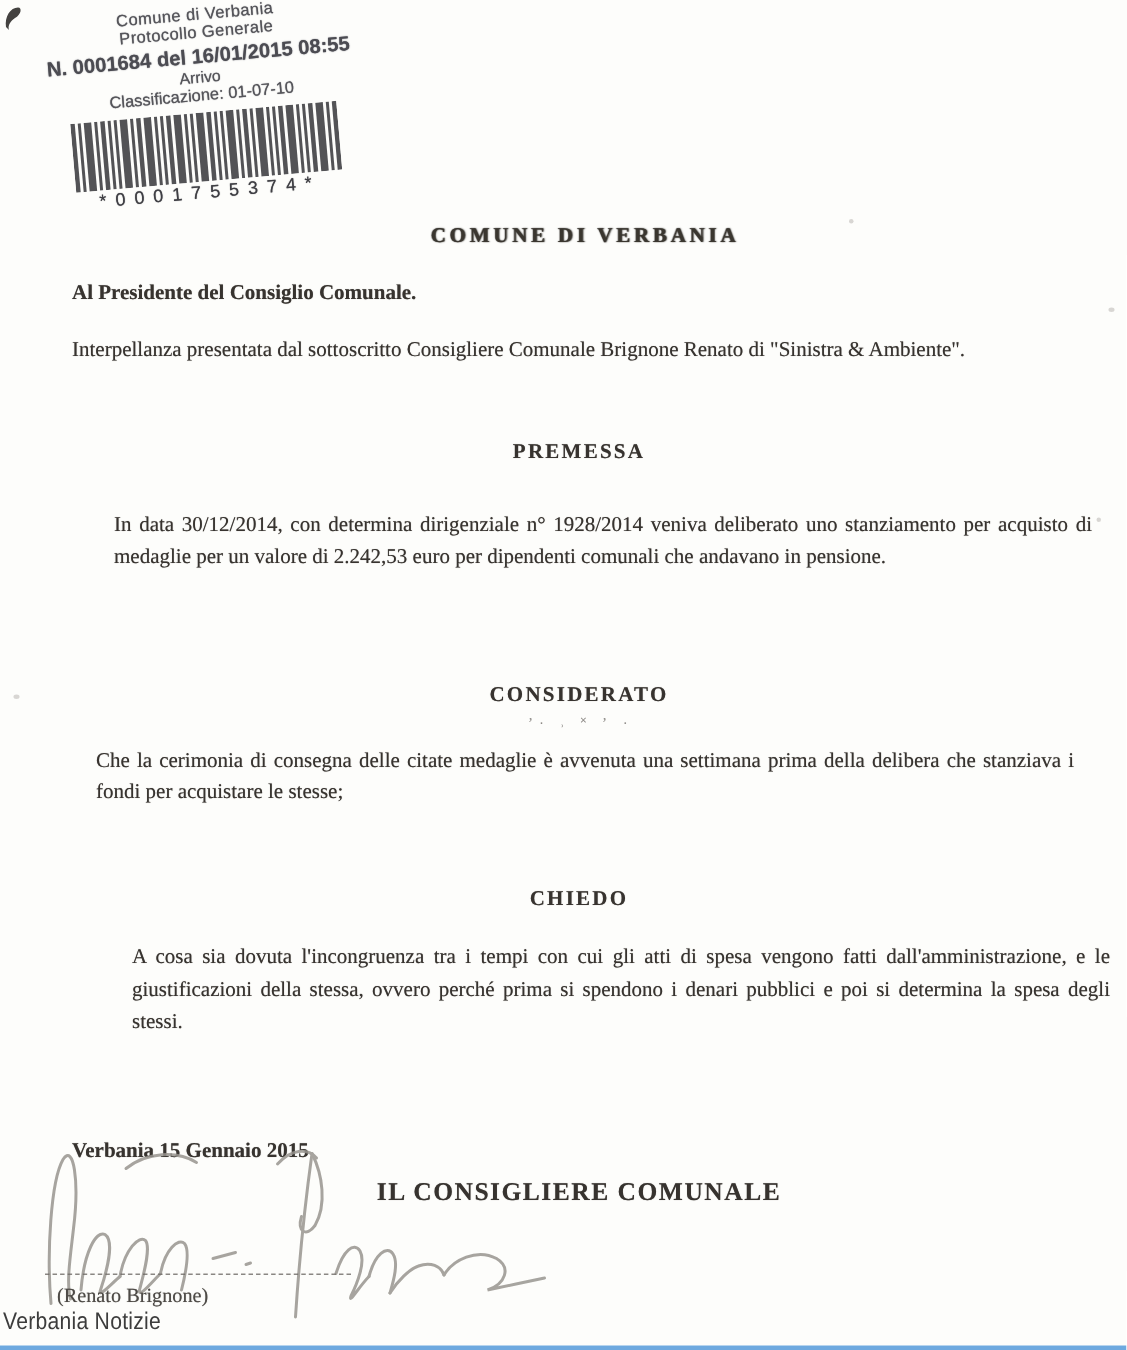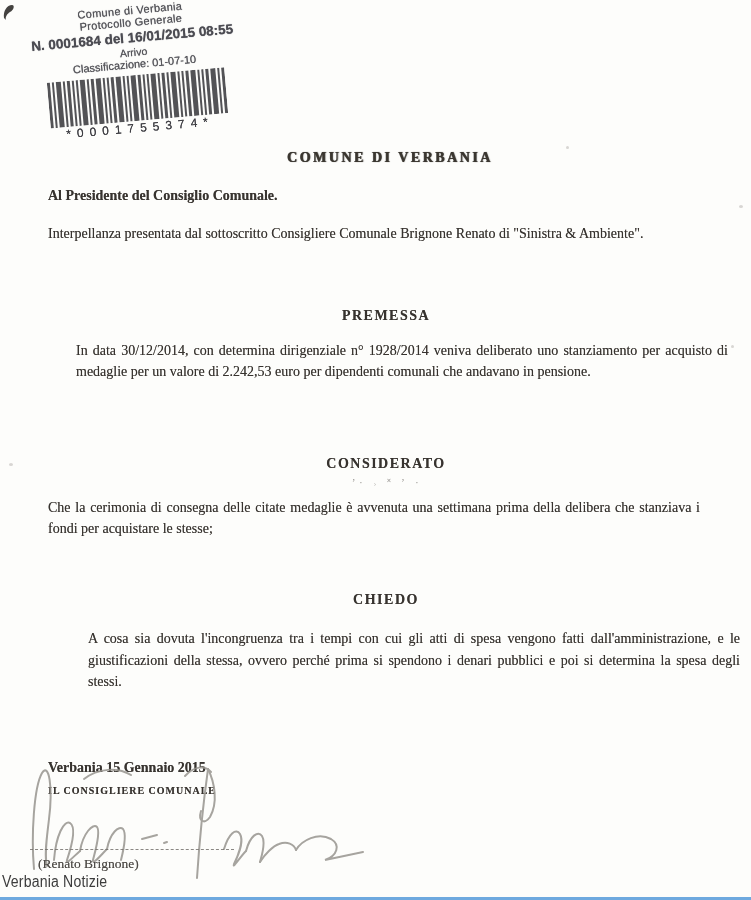--- a/index.html
+++ b/index.html
@@ -31,31 +31,31 @@
   .title{position:absolute;left:60px;top:150px;width:660px;text-align:center;
          font-size:14px;font-weight:bold;letter-spacing:2.5px;color:#3a362f;
          text-shadow:.6px .3px .9px rgba(45,42,38,.85), -.4px 0 .6px rgba(45,42,38,.6);
          filter:blur(.25px);}
   .recipient{position:absolute;left:48px;top:188px;font-size:14px;font-weight:bold;}
   .para{position:absolute;left:48px;width:652px;font-size:14px;line-height:20.5px;
         text-align:justify;}
   .intro{top:224px;}
   .heading{position:absolute;left:48px;width:676px;text-align:center;
            font-size:14px;font-weight:bold;letter-spacing:1.5px;}
-  .h-premessa{top:308px;}
+  .h-premessa{top:294px;}
   .b-premessa{top:340px;line-height:21px;margin-left:28px;}
   .h-considerato{top:456px;font-family:Liberation Serif, serif;}
   .smudge{position:absolute;left:352px;top:477px;width:120px;font-size:10px;
           color:#8d8a86;letter-spacing:4px;filter:blur(.4px);}
-  .b-considerato{top:497px;line-height:21px;}
+  .b-considerato{top:497px;line-height:21px;margin-left:16px;}
   .h-chiedo{top:592px;}
   .b-chiedo{top:628px;line-height:21.5px;margin-left:40px;}
   .dateline{position:absolute;left:48px;top:760px;font-size:14px;font-weight:bold;}
-  .signer-role{position:absolute;left:48px;top:785px;width:676px;
-               font-size:10px;font-weight:bold;letter-spacing:1px;}
+  .signer-role{position:absolute;left:48px;top:785px;width:676px;text-align:center;
+               font-size:17px;font-weight:bold;letter-spacing:1px;}
 
   
   .signature{position:absolute;left:22px;top:763px;pointer-events:none;}
   .sig-line{position:absolute;left:30px;top:849px;width:204px;height:0;
             border-top:1.6px dashed #6e6a66;opacity:.8;}
   .signer-name{position:absolute;left:38px;top:856px;font-size:13.5px;color:#4d4a46;
                text-shadow:0 0 .5px rgba(70,66,62,.6);}
 
   
   .speck{position:absolute;background:#b9b6b2;border-radius:50%;opacity:.55;}

